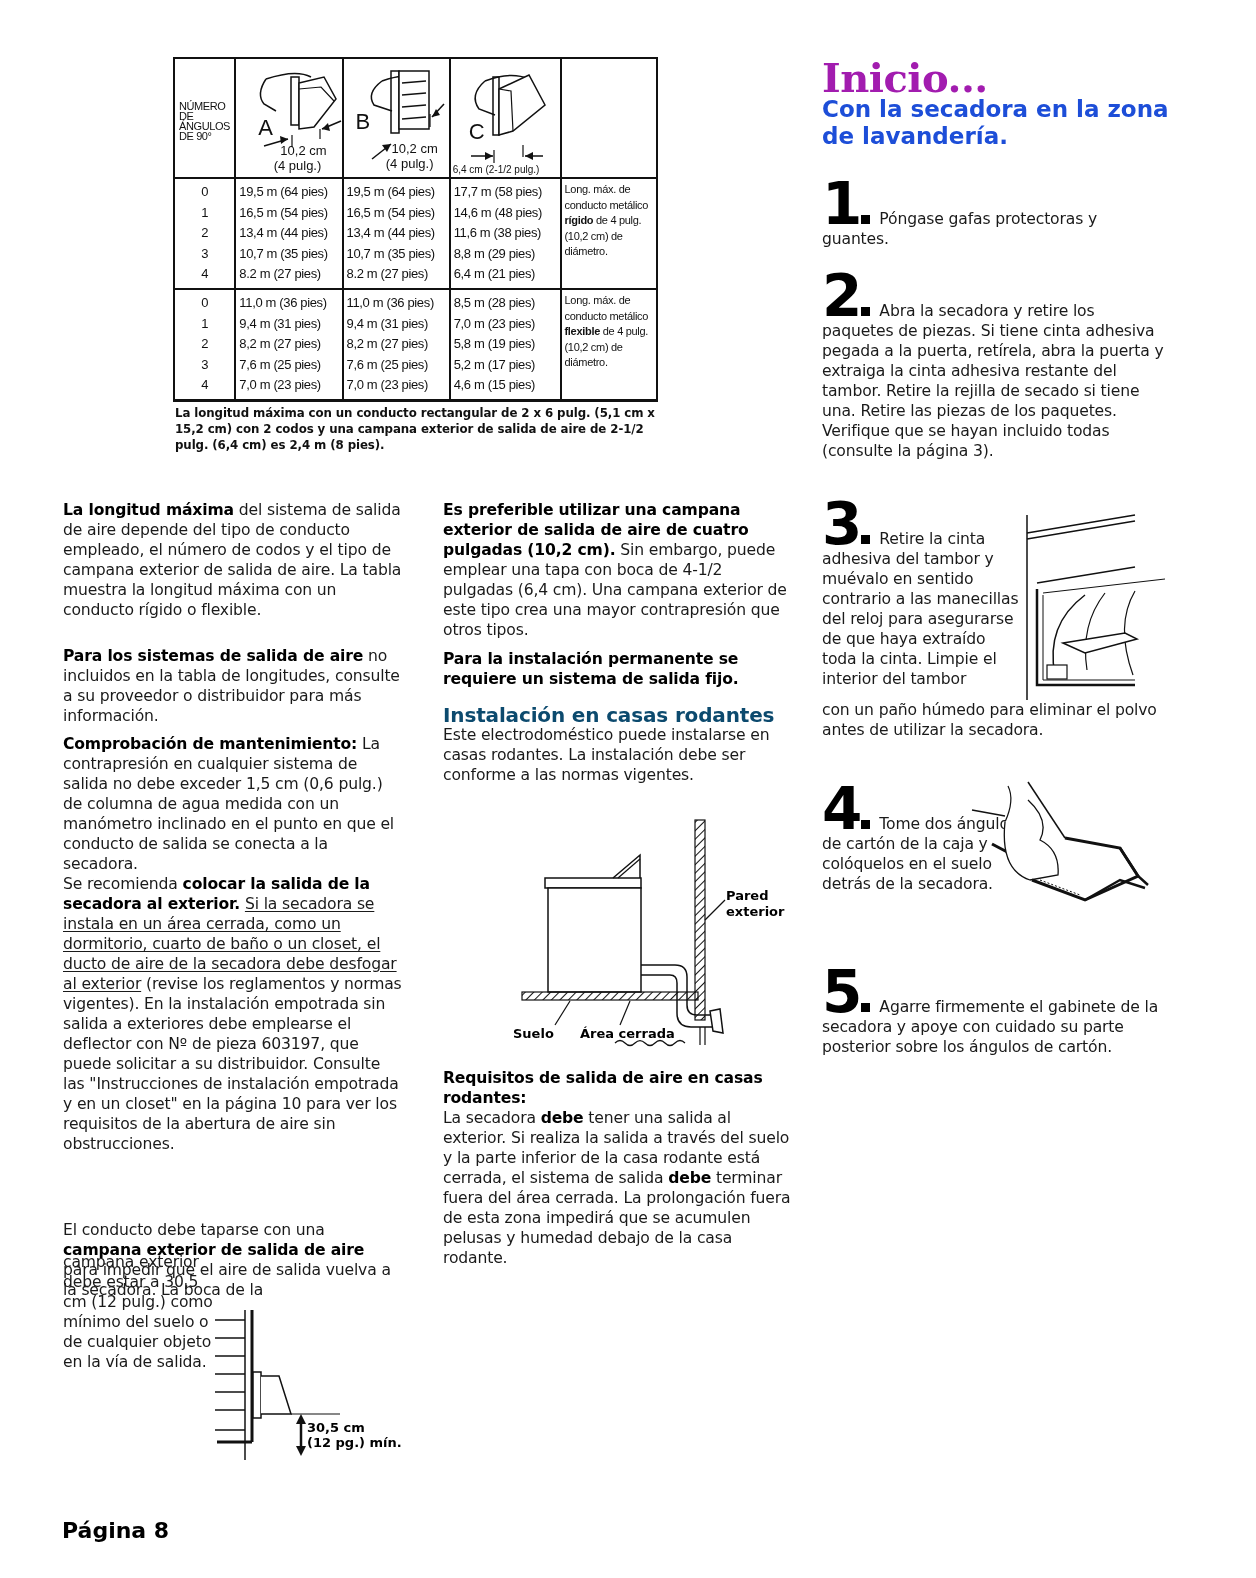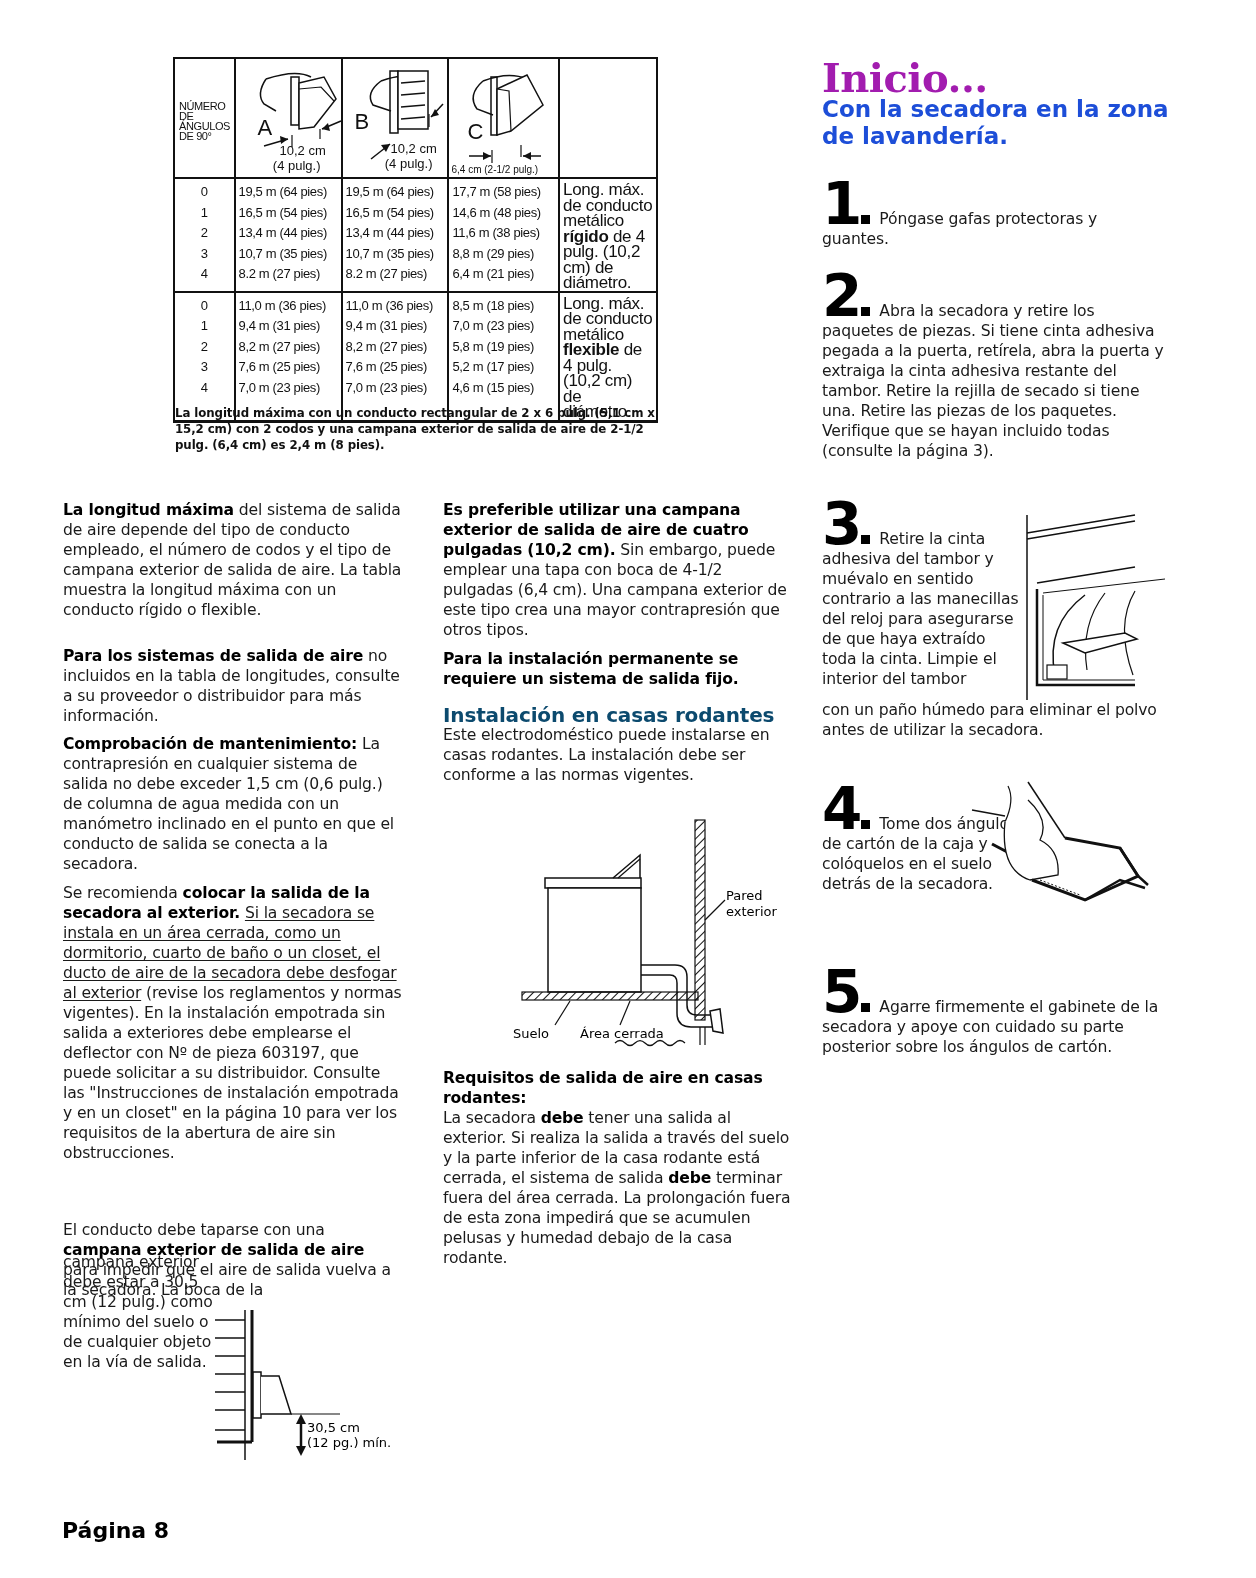--- a/index.html
+++ b/index.html
@@ -16,38 +16,38 @@
     table.vt tr.grp td { border-bottom: 2px solid #111; height: 106px; padding-top: 3px; }
     table.vt tr.grp.last td { border-bottom: 3px solid #111; }
     .col0 { width: 57px; }
     .col1 { width: 100px; }
     .col2 { width: 100px; }
     .col3 { width: 104px; }
     .col4 { width: 92px; }
     .hdr-label { font-size: 11px; line-height: 10px; position: absolute; left: 4px; top: 42px; letter-spacing: -0.4px; }
     .num-list div, .val-list div { font-size: 13px; line-height: 20.5px; white-space: nowrap; letter-spacing: -0.35px; }
     .num-list div { text-align: center; }
-    .note-cell { font-size: 17px; line-height: 15.5px; letter-spacing: -0.3px; padding-left: 3px; }
+    .note-cell { font-size: 11px; line-height: 15.5px; letter-spacing: -0.3px; padding-left: 3px; }
     .hood-letter { position: absolute; font-family: "Liberation Sans", sans-serif; font-size: 22px; }
     .dim-text { position: absolute; font-size: 13px; line-height: 15px; text-align: center; white-space: nowrap; }
     .dim-small { font-size: 10px; }
 
     .table-note { left: 175px; top: 405px; width: 480px; font-size: 11.8px; line-height: 16px; font-weight: bold; letter-spacing: -0.1px; }
 
     
     .h-title { left: 822px; top: 54px; font-family: "DejaVu Serif", serif; font-weight: bold; font-size: 40px; letter-spacing: -0.5px; color: #a21caf; }
     .h-sub { left: 822px; top: 96px; font-size: 23px; line-height: 27px; font-weight: bold; color: #1d4ed8; width: 380px; }
     .step { width: 345px; }
     .step-num { font-size: 58px; font-weight: bold; line-height: 48px; letter-spacing: -3px; color: #000; display: inline-block; vertical-align: baseline; }
     .sq { display: inline-block; width: 9px; height: 9px; background: #000; margin: 0 9px 0 2px; }
 
     .mid-heading { font-size: 20px; font-weight: bold; color:#0c4a6e; }
     .page-num { left: 62px; top: 1518px; font-size: 22px; font-weight: bold; color: #000; }
 
-    .label-sm { font-size: 13px; font-weight: normal; line-height: 15px; color:#000; }
+    .label-sm { font-size: 13px; font-weight: bold; line-height: 15px; color:#000; }
     svg { overflow: visible; }
   </style>
 </head>
 <body>
 
 <div class="abs" id="vent-table-wrap">
   <table class="vt">
     <tbody>
         <tr class="head">
       <td class="col0" style="vertical-align:top;">
@@ -176,39 +176,39 @@
             <div class="val-list">
         <div>11,0 m (36 pies)</div>
         <div>9,4 m (31 pies)</div>
         <div>8,2 m (27 pies)</div>
         <div>7,6 m (25 pies)</div>
         <div>7,0 m (23 pies)</div>
       </div>
           </td>
       <td class="col3">
             <div class="val-list">
-        <div>8,5 m (18 pies)</div>
+        <div>8,5 m (28 pies)</div>
         <div>7,0 m (23 pies)</div>
         <div>5,8 m (19 pies)</div>
         <div>5,2 m (17 pies)</div>
         <div>4,6 m (15 pies)</div>
       </div>
           </td>
       <td class="col4 note-cell"><span>Long. máx. de conducto metálico </span><b>flexible</b><span> de 4 pulg. (10,2 cm) de diámetro.</span></td>
     </tr>
   </tbody>
     </table>
 </div>
 
 <div class="abs table-note">La longitud máxima con un conducto rectangular de 2 x 6 pulg. (5,1 cm x 15,2 cm) con 2 codos y una campana exterior de salida de aire de 2-1/2 pulg. (6,4 cm) es 2,4 m (8 pies).</div>
 
 <div class="abs body-text" style="left:63px; top:500px; width:340px;">
   <p style="margin-bottom:26px;"><b>La longitud máxima</b><span> del sistema de salida de aire depende del tipo de conducto empleado, el número de codos y el tipo de campana exterior de salida de aire. La tabla muestra la longitud máxima con un conducto rígido o flexible.</span></p>
   <p style="margin-bottom:8px;"><b>Para los sistemas de salida de aire</b><span>  no incluidos en la tabla de longitudes, consulte a su proveedor o distribuidor para más información.</span></p>
-  <p style="margin-bottom:9px;"><b>Comprobación de mantenimiento:</b><span>  La contrapresión en cualquier sistema de salida no debe exceder 1,5 cm (0,6 pulg.) de columna de agua medida con un manómetro inclinado en el punto en que el conducto de salida se conecta a la secadora.</span></p>
+  <p style=""><b>Comprobación de mantenimiento:</b><span>  La contrapresión en cualquier sistema de salida no debe exceder 1,5 cm (0,6 pulg.) de columna de agua medida con un manómetro inclinado en el punto en que el conducto de salida se conecta a la secadora.</span></p>
   <p><span>Se recomienda </span><b>colocar la salida de la secadora al exterior.</b><span> </span><u>Si la secadora se instala en un área cerrada, como un dormitorio, cuarto de baño o un closet, el ducto de aire de la secadora debe desfogar al exterior</u><span> (revise los reglamentos y normas vigentes). En la instalación empotrada sin salida a exteriores debe emplearse el deflector con Nº de pieza 603197, que puede solicitar a su distribuidor. Consulte las "Instrucciones de instalación empotrada y en un closet" en la página 10 para ver los requisitos de la abertura de aire sin obstrucciones.</span></p>
 </div>
 
 <div class="abs body-text" style="left:63px; top:1220px; width:340px;">
   <p><span>El conducto debe taparse con una </span><b>campana exterior de salida de aire</b><span> para impedir que el aire de salida vuelva a la secadora. La boca de la</span></p>
 </div>
 <div class="abs body-text" style="left:63px; top:1252px; width:150px;">campana exterior debe estar a 30,5 cm (12 pulg.) como mínimo del suelo o de cualquier objeto en la vía de salida.</div>
 
 <svg class="abs" style="left:215px; top:1310px;" width="210" height="150">
   <g stroke="#111" stroke-width="1.5">

